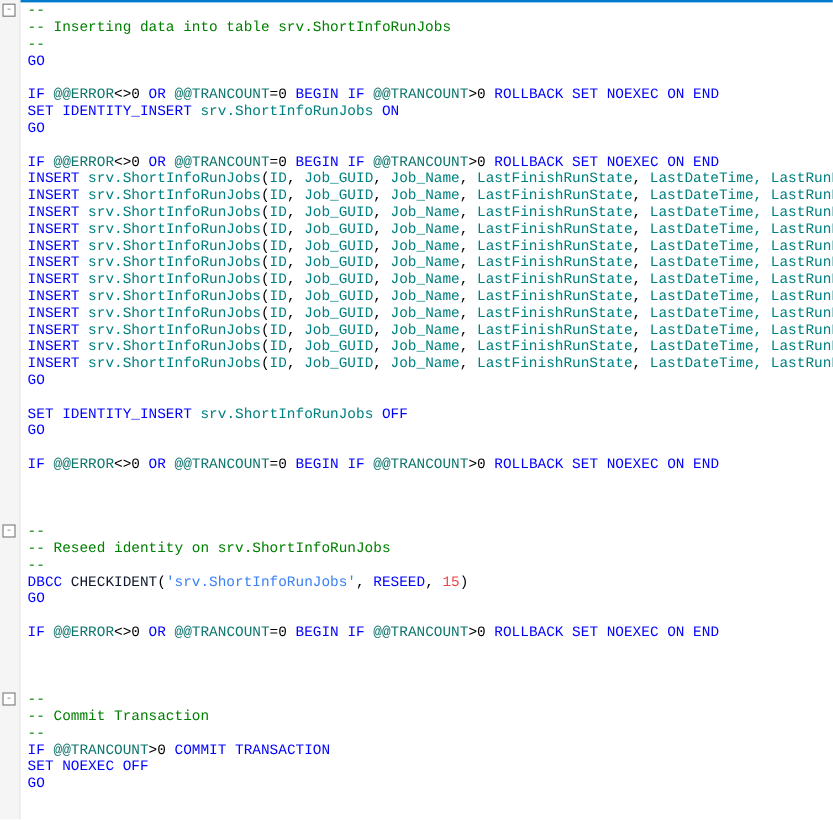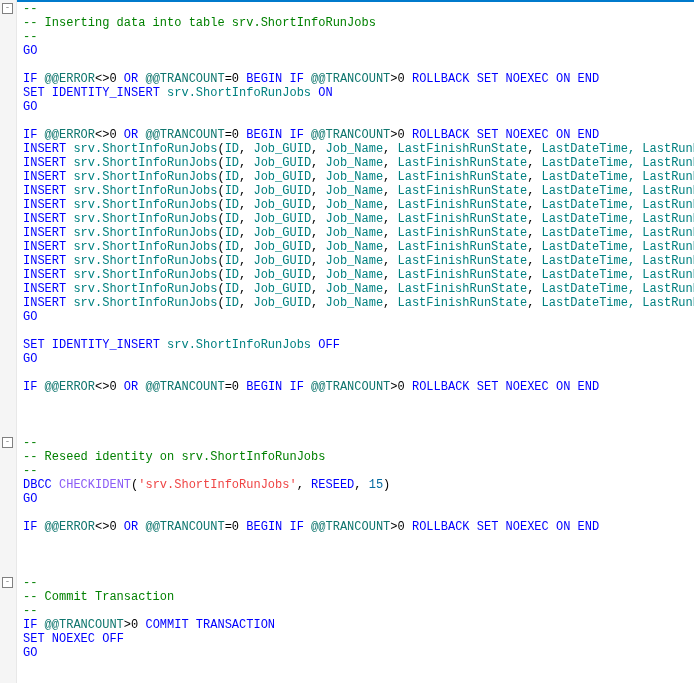--- a/index.html
+++ b/index.html
@@ -4,24 +4,24 @@
 <style>
 html,body{margin:0;padding:0;width:694px;height:683px;overflow:hidden;background:#fff;font-family:Consolas,"Courier New",monospace;font-size:12px;line-height:14px}
 .editor{display:flex;height:100%}
 .gutter{width:16px;background:#f5f5f5;border-right:1px solid #e8e8e8;position:relative;flex:0 0 16px}
 .fold{position:absolute;left:2px;width:9px;height:9px;border:1px solid #808080;background:#fff;color:#808080;font-size:9px;line-height:8px;text-align:center;cursor:pointer}
 .code{flex:1;padding:2px 0 2px 6px;white-space:pre;overflow:hidden;color:#000;position:relative}
 .top-border{position:absolute;top:0;left:0;right:0;height:2px;background:#007ACC}
 .cm{color:#008000}   
 .kw{color:#0000ff}   
 .id{color:#008080}   
-.fn{color:#8b5cf6}   
+.fn{color:#0f172a}   
 .gv{color:#0f766e}   
-.nm{color:#0369a1}      
-.str{color:#ef4444}  
+.nm{color:#ef4444}      
+.str{color:#3b82f6}  
 .ln{display:block;height:14px}
 </style>
 </head>
 <body>
 
 <div class="editor">
   <div class="top-border"></div>
   <div class="gutter">
     <div class="fold" style="top:3px">-</div>
     <div class="fold" style="top:437px">-</div>

